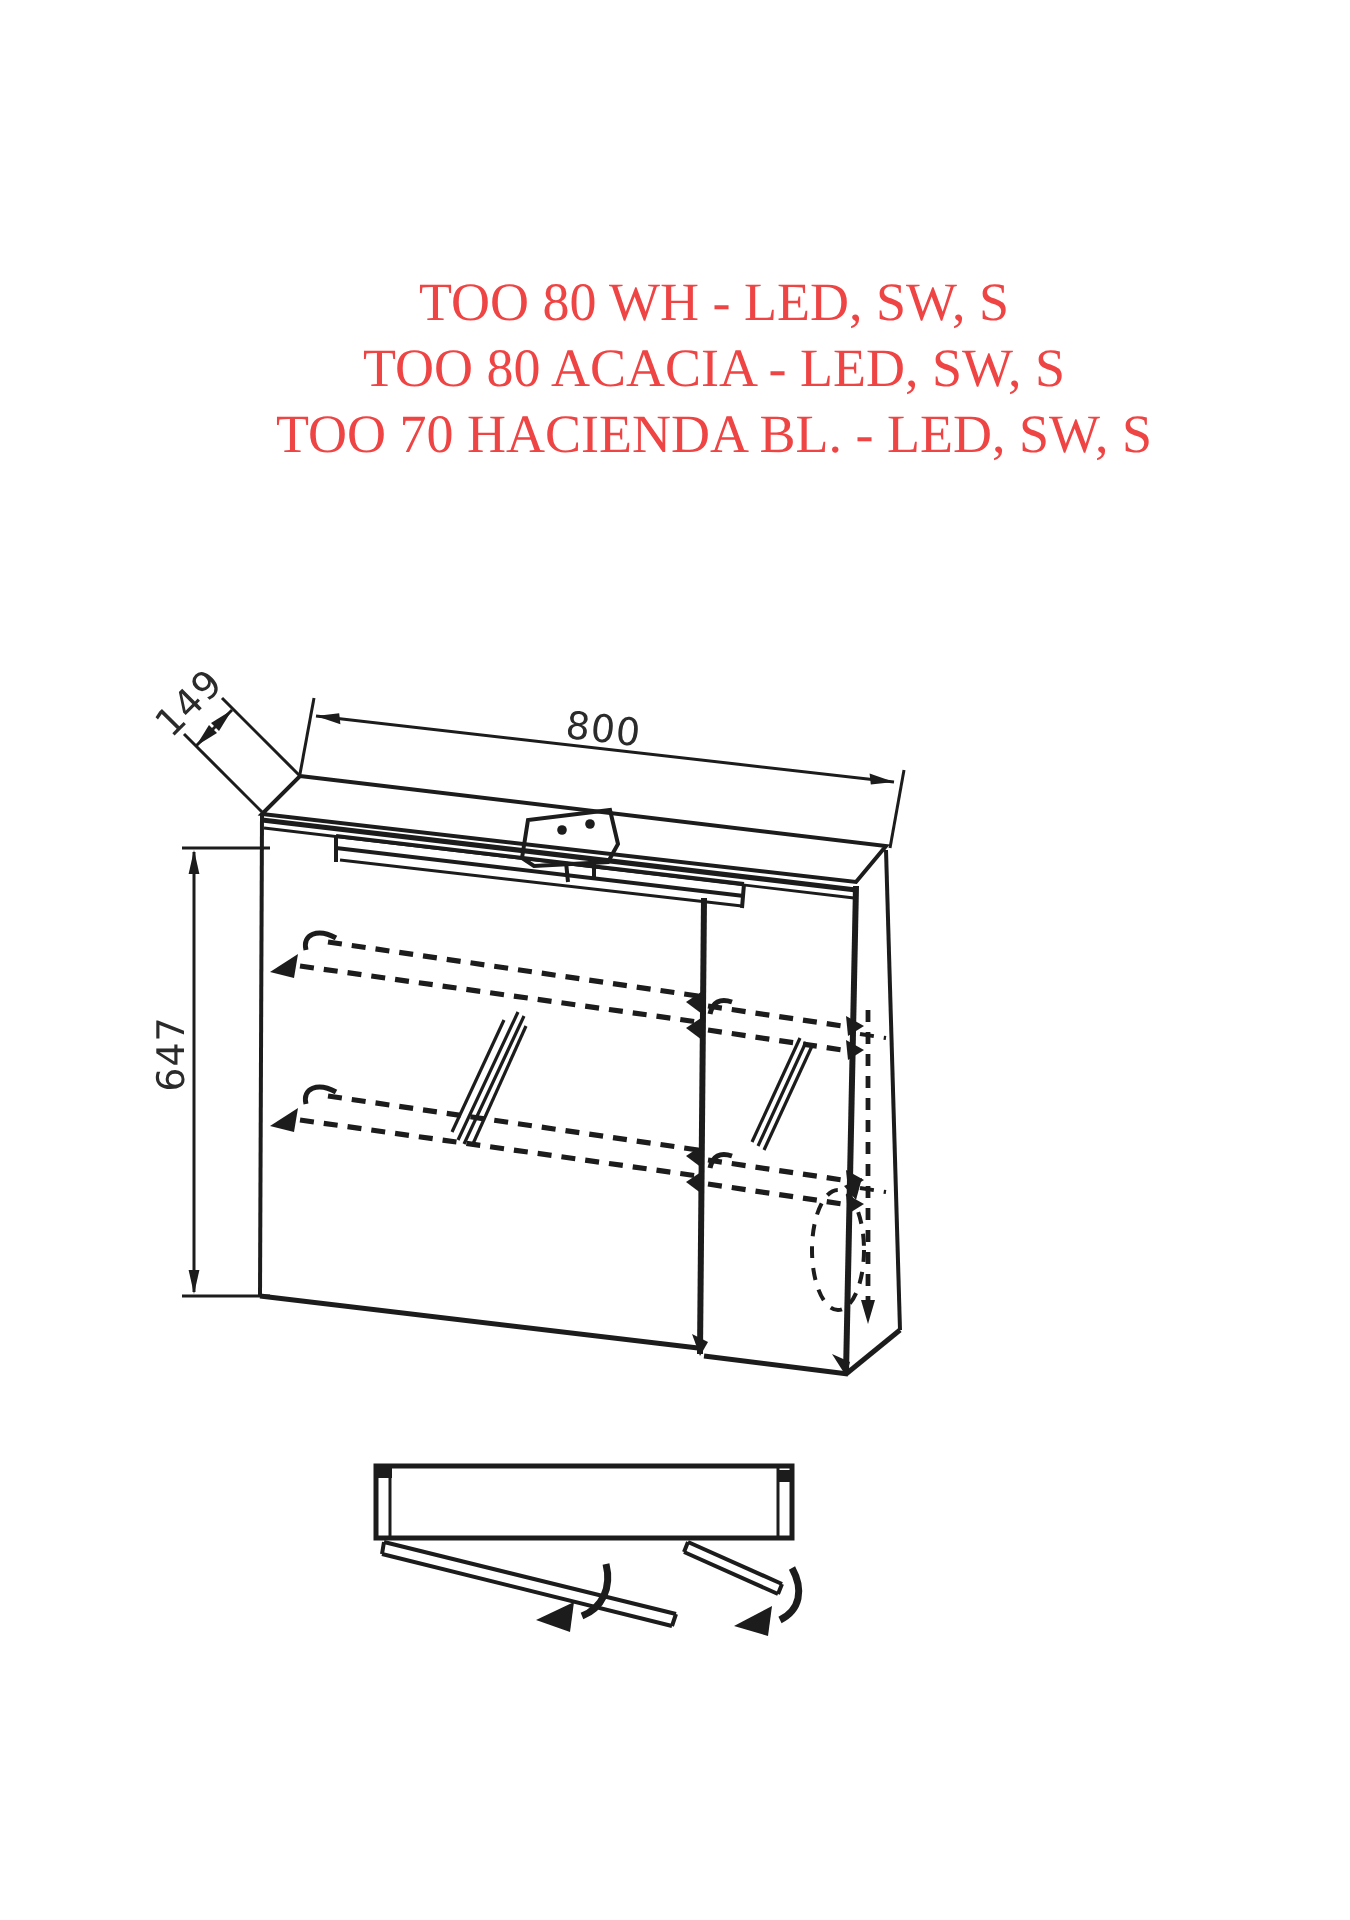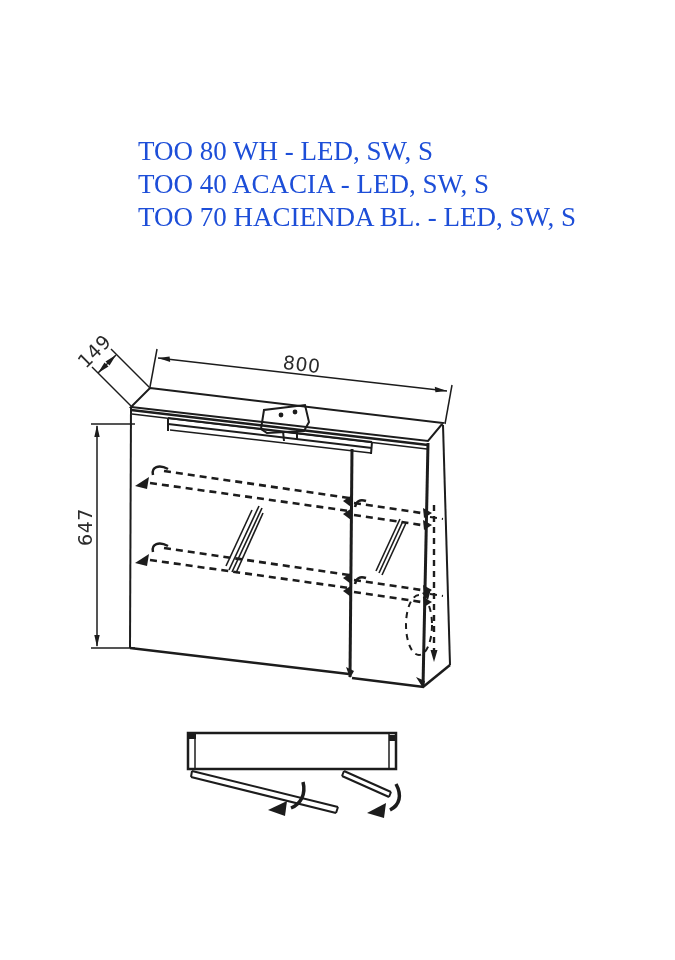--- a/index.html
+++ b/index.html
@@ -1,31 +1,31 @@
 <!DOCTYPE html>
 <html><head>
 <meta charset="utf-8">
 <style>
   html,body{margin:0;padding:0;background:#ffffff;}
   .stage{position:relative;width:675px;height:960px;background:#ffffff;overflow:hidden;
          font-family:"Liberation Serif", serif;}
-  .title-block{position:absolute;left:138px;top:135px;color:#1d4ed8;
-               font-size:27px;line-height:33px;letter-spacing:0px;white-space:nowrap;}
+  .title-block{position:absolute;left:138px;top:135px;color:#ef4444;
+               font-size:27px;line-height:33px;letter-spacing:0px;white-space:nowrap;text-align:center;}
   svg{position:absolute;left:0;top:0;}
   svg text{font-family:"DejaVu Sans", sans-serif;font-size:19px;fill:#2b2b2b;letter-spacing:0.5px;}
   .ink{stroke:#1c1c1c;fill:none;}
 </style>
 </head>
 <body>
 
 <div class="stage">
 
   <div class="title-block">
     <div>TOO 80 WH - LED, SW, S</div>
-    <div>TOO 40 ACACIA - LED, SW, S</div>
+    <div>TOO 80 ACACIA - LED, SW, S</div>
     <div>TOO 70 HACIENDA BL. - LED, SW, S</div>
   </div>
 
   <svg width="675" height="960" viewBox="0 0 675 960">
 
     <g>
       <path class="ink" stroke-width="2" fill="#ffffff" d="M150,388 L443,423 L428,441 L131,407 Z"></path>
       <path class="ink" stroke-width="2.6" d="M131,410 L428,445"></path>
       <path class="ink" stroke-width="1.4" d="M132,414 L427,449"></path>
     </g>

